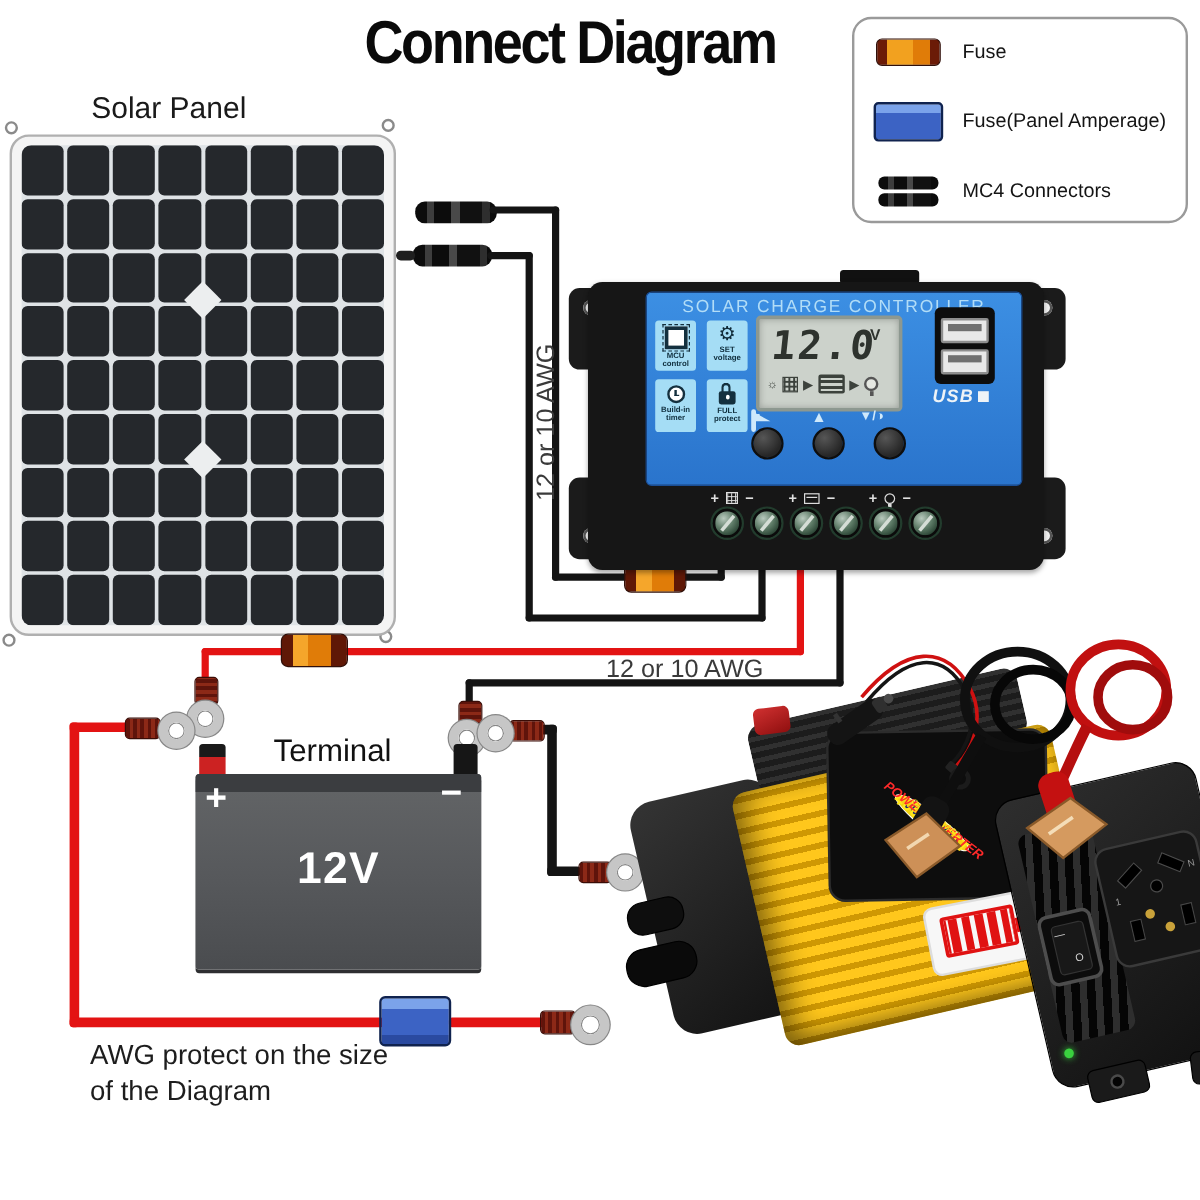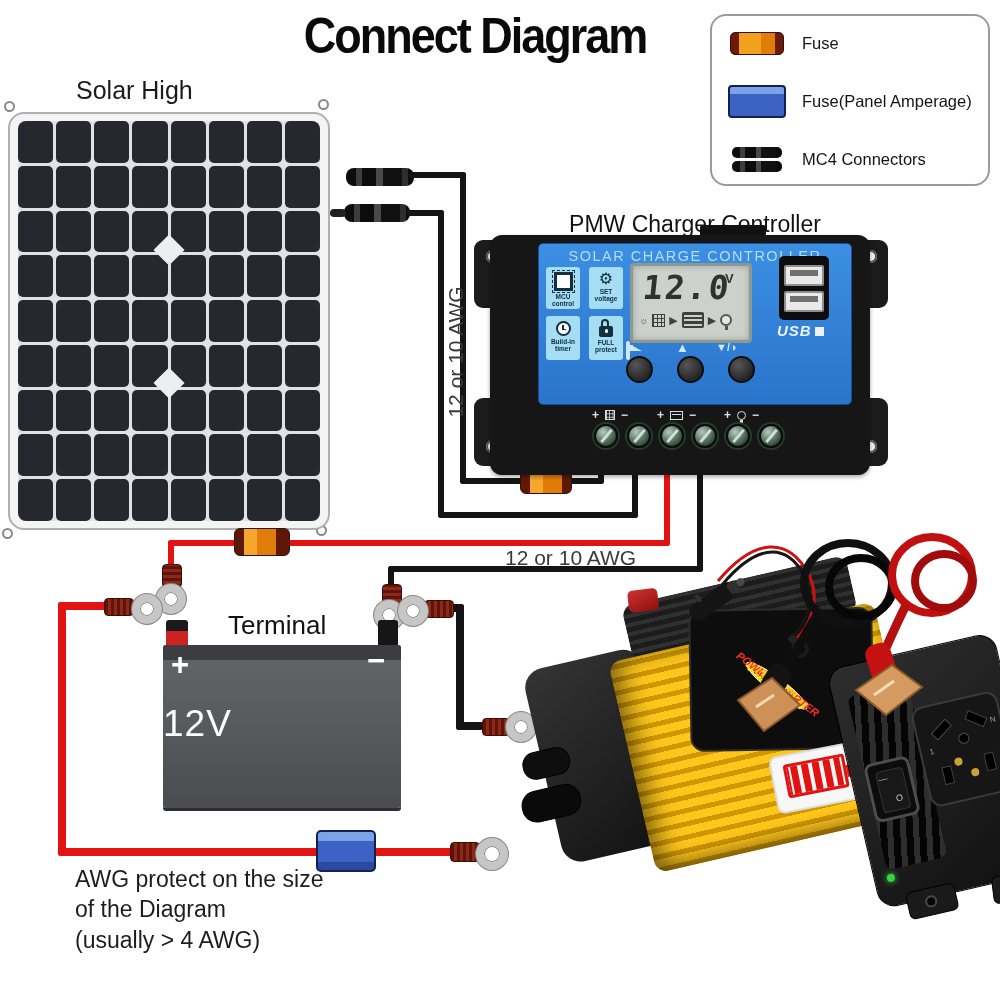--- a/index.html
+++ b/index.html
@@ -122,21 +122,21 @@
   .tm-batt{position:relative;width:13px;height:9px;border:1.5px solid #ddd;box-sizing:border-box;}
   .tm-batt:after{content:"";position:absolute;left:1px;top:2px;right:1px;height:1.5px;background:#ddd;}
   .tm-bulb{position:relative;width:9px;height:9px;border:1.5px solid #ddd;border-radius:50%;box-sizing:border-box;}
   .tm-bulb:after{content:"";position:absolute;left:2px;top:8px;width:3px;height:3px;background:#ddd;}
 
   
   .batt-box{left:163px;top:645px;width:238px;height:163px;border-radius:3px;
             background:linear-gradient(180deg,#636567 0,#56585b 55%,#4a4c4f 100%);box-shadow:0 3px 0 #2e2f31;}
   .batt-top{position:absolute;left:0;top:0;right:0;height:15px;background:#3b3d40;border-radius:3px 3px 0 0;}
   .batt-sign{position:absolute;color:#fff;font-size:31px;font-weight:bold;line-height:1;}
-  .batt-v{position:absolute;left:0;right:0;top:58px;text-align:left;color:#fff;font-size:37px;font-weight:normal;letter-spacing:1px;}
+  .batt-v{position:absolute;left:0;right:0;top:58px;text-align:center;color:#fff;font-size:37px;font-weight:bold;letter-spacing:1px;}
   .post{position:absolute;border-radius:3px;}
 
   
   .inv{left:528px;top:598px;width:480px;height:410px;transform:rotate(-13deg);transform-origin:30% 30%;}
   .inv *{position:absolute;}
   .inv-topbar{left:120px;top:0;width:230px;height:58px;background:#1c1c1c;border-radius:12px;
               background-image:repeating-linear-gradient(0deg,rgba(255,255,255,.09) 0 4px,transparent 4px 9px);}
   .inv-leftcap{left:8px;top:42px;width:120px;height:198px;border-radius:20px;background:linear-gradient(150deg,#343434,#121212);}
   .inv-knob1{left:-20px;top:80px;width:46px;height:26px;background:#0e0e0e;border-radius:13px;border:1px solid #000;}
   .inv-knob2{left:-30px;top:118px;width:58px;height:30px;background:#0a0a0a;border-radius:15px;border:1px solid #000;}
@@ -202,21 +202,21 @@
     </div>
     <div class="legend-row">
       <span class="legend-ic">
           <span class="lmc4"></span>
           <span class="lmc4"></span>
         </span>
       <span class="lg-label">MC4 Connectors</span>
     </div>
   </div>
 
-  <div class="abs solar-label">Solar High</div>
+  <div class="abs solar-label">Solar Panel</div>
   <div class="abs corner-hole" style="left:4px;top:101px;"></div>
   <div class="abs corner-hole" style="left:318px;top:99px;"></div>
   <div class="abs corner-hole" style="left:2px;top:528px;"></div>
   <div class="abs corner-hole" style="left:316px;top:525px;"></div>
   <div class="abs panel">
     <div class="panel-grid" id="solar-grid">
         <div class="cell"></div>
         <div class="cell"></div>
         <div class="cell"></div>
         <div class="cell"></div>
@@ -336,21 +336,20 @@
   <div class="ring" style="left:132px;top:594px;"></div>
   <div class="sleeve vert" style="left:382px;top:584px;width:18px;height:20px;"></div>
   <div class="ring" style="left:374px;top:600px;"></div>
   <div class="sleeve" style="left:424px;top:600px;width:28px;height:16px;"></div>
   <div class="ring" style="left:398px;top:596px;"></div>
   <div class="sleeve" style="left:450px;top:842px;width:28px;height:18px;"></div>
   <div class="ring" style="left:476px;top:838px;width:32px;height:32px;"></div>
   <div class="sleeve" style="left:482px;top:718px;width:26px;height:16px;"></div>
   <div class="ring" style="left:506px;top:712px;"></div>
 
-  <div class="abs ctrl-label">PMW Charger Controller</div>
   <div class="abs ctrl-tab"></div>
   <div class="ear" style="left:474px;top:240px;">
       <span class="hole" style="left:12px;top:10px;"></span>
     </div>
   <div class="ear" style="left:474px;top:398px;">
       <span class="hole" style="left:12px;top:42px;"></span>
     </div>
   <div class="ear" style="left:846px;top:240px;">
       <span class="hole" style="left:18px;top:10px;"></span>
     </div>
@@ -436,21 +435,20 @@
   <div class="abs batt-box">
     <div class="batt-top"></div>
     <span class="batt-sign" style="left:8px;top:4px;">+</span>
     <span class="batt-sign" style="left:204px;top:0px;">−</span>
     <div class="batt-v">12V</div>
   </div>
 
   <div class="abs note">
     <div>AWG protect on the size</div>
     <div>of the Diagram</div>
-    <div>(usually &gt; 4 AWG)</div>
   </div>
 
   <div class="abs inv">
     <div class="inv-leftcap">
       <div class="inv-knob1"></div>
       <div class="inv-knob2"></div>
     </div>
     <div class="inv-topbar"></div>
     <div class="inv-rednub"></div>
     <div class="inv-bodyy"></div>

